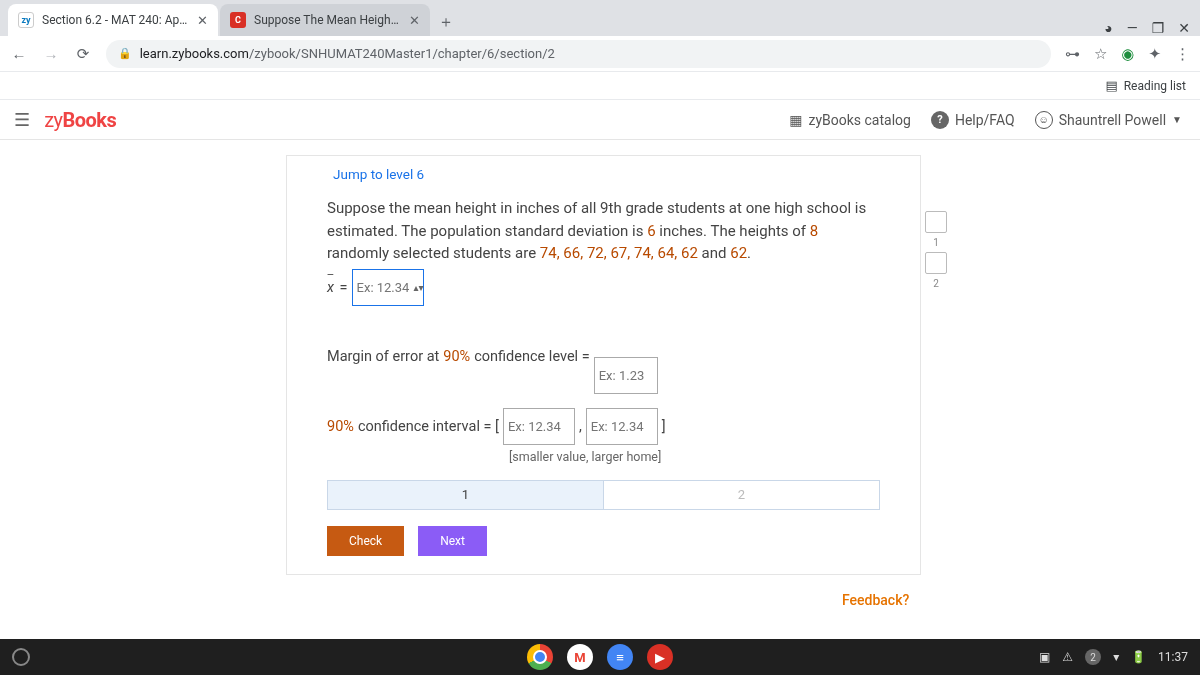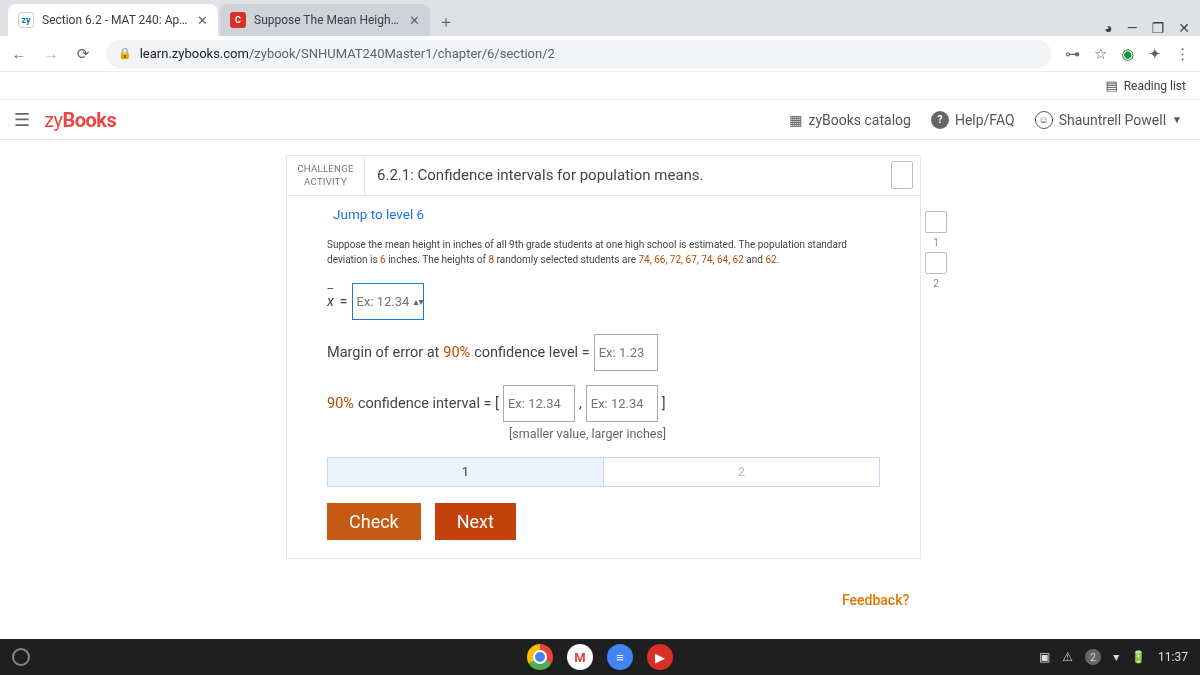--- a/index.html
+++ b/index.html
@@ -55,42 +55,42 @@
 
 .hash { font-size:10px; color:#bbb; padding:6px 12px 0; }
 .jump { padding:8px 0 4px 46px; }
 .jump a { color:#1a73e8; font-size:13.5px; text-decoration:none; }
 
 .side-levels { position:absolute; left:925px; top:211px; display:flex; flex-direction:column; align-items:center; gap:4px; }
 .lv-box { width:22px; height:22px; border:1px solid #bbb; border-radius:2px; background:#fff; }
 .lv-num { font-size:10px; color:#888; }
 
 .body-pad { padding:10px 40px 18px; }
-.prompt { font-size:10px; color:#444; line-height:1.5; margin-bottom:16px; }
+.prompt { font-size:15px; color:#444; line-height:1.5; margin-bottom:4px; }
 .prompt .hl { color:#b84a00; }
 
 .row { font-size:14.5px; color:#444; margin-bottom:14px; display:flex; align-items:center; flex-wrap:wrap; gap:4px; }
 .xbar { font-style:italic; position:relative; padding-right:2px; }
 .xbar::before { content:"‾"; position:absolute; top:-6px; left:1px; font-style:normal; }
 .inp { border:1px solid #1a73e8; font-size:13px; padding:10px 4px; color:#888; font-family:inherit; }
 .inp.spin { width:72px; }
-.inp.w1 { width:64px; border-color:#aaa; }
+.inp.w1 { width:64px; border-color:#aaa;margin-top:37px; }
 .inp.w2 { width:72px; border-color:#aaa; }
 
 .interval-hint { font-size:12.5px; color:#666; margin:-10px 0 16px 182px; }
 
 .step-tabs { display:flex; border:1px solid #c9d7e8; height:30px; margin-bottom:16px; }
 .step-tabs .st { flex:1; display:flex; align-items:center; justify-content:center; font-size:13px; }
 .st.active { background:#eaf2fb; color:#444; border-right:1px solid #c9d7e8; }
 .st.inactive { background:#fff; color:#bbb; }
 
 .btns { display:flex; gap:14px; }
-.btn { border:none; color:#fff; font-size:18px; padding:8px 22px; cursor:pointer; }
+.btn { border:none; color:#fff; font-size:12px; padding:8px 22px; cursor:pointer; }
 .btn.check { background:#c65a12; }
-.btn.next { background:#c2410c; }
+.btn.next { background:#8b5cf6; }
 
 .feedback { position:absolute; left:842px; top:592px; color:#e67300; font-size:14px; font-weight:500; }
 
 
 .taskbar { position:absolute; bottom:0; left:0; right:0; height:36px; background:#1f1f1f; display:flex; align-items:center; padding:0 12px; }
 .tb-left { width:18px; height:18px; border-radius:50%; border:2px solid #888; }
 .tb-center { position:absolute; left:50%; transform:translateX(-50%); display:flex; gap:14px; }
 .tb-ico { width:26px; height:26px; border-radius:50%; display:flex; align-items:center; justify-content:center; font-size:13px; color:#fff; }
 .chrome-i { background:conic-gradient(#ea4335 0 120deg,#4caf50 120deg 240deg,#fbbc05 240deg 360deg); position:relative; }
 .chrome-i::after { content:""; width:10px; height:10px; border-radius:50%; background:#4285f4; border:2px solid #fff; position:absolute; }
@@ -167,30 +167,20 @@
 </div>
 
 <div class="side-levels">
   <div class="lv-box"></div>
   <div class="lv-num">1</div>
   <div class="lv-box"></div>
   <div class="lv-num">2</div>
 </div>
 
 <div class="card">
-  <div class="card-head">
-    <div class="badge-chal">
-      <span>CHALLENGE</span>
-        <span>ACTIVITY</span>
-    </div>
-    <div class="card-title">6.2.1: Confidence intervals for population means.</div>
-    <div class="prog-box">
-        <div class="prog-sq"></div>
-      </div>
-  </div>
   <div class="jump"><a>Jump to level 6</a></div>
 
   <div class="body-pad">
     <div class="prompt">
       <span>Suppose the mean height in inches of all 9th grade students at one high school is estimated. The population standard deviation is </span><span class="hl">6</span><span> inches. The heights of </span><span class="hl">8</span><span> randomly selected students are </span><span class="hl">74, 66, 72, 67, 74, 64, 62</span><span> and </span><span class="hl">62</span><span>.</span>
     </div>
 
     <div class="row">
       <span><span class="xbar">x</span> = </span>
       <input class="inp spin" type="text" placeholder="Ex: 12.34" style="">
@@ -205,21 +195,21 @@
     </div>
 
     <div class="row">
       <span class="hl" style="color:#b84a00">90%</span>
         <span> confidence interval = [ </span>
       <input class="inp w2" type="text" placeholder="Ex: 12.34" style="">
       <span> , </span>
       <input class="inp w2" type="text" placeholder="Ex: 12.34" style="">
       <span> ]</span>
     </div>
-    <div class="interval-hint">[smaller value, larger inches]</div>
+    <div class="interval-hint">[smaller value, larger home]</div>
 
     <div class="step-tabs">
       <div class="st active">1</div>
       <div class="st inactive">2</div>
     </div>
 
     <div class="btns">
       <button class="btn check">Check</button>
       <button class="btn next">Next</button>
     </div>

